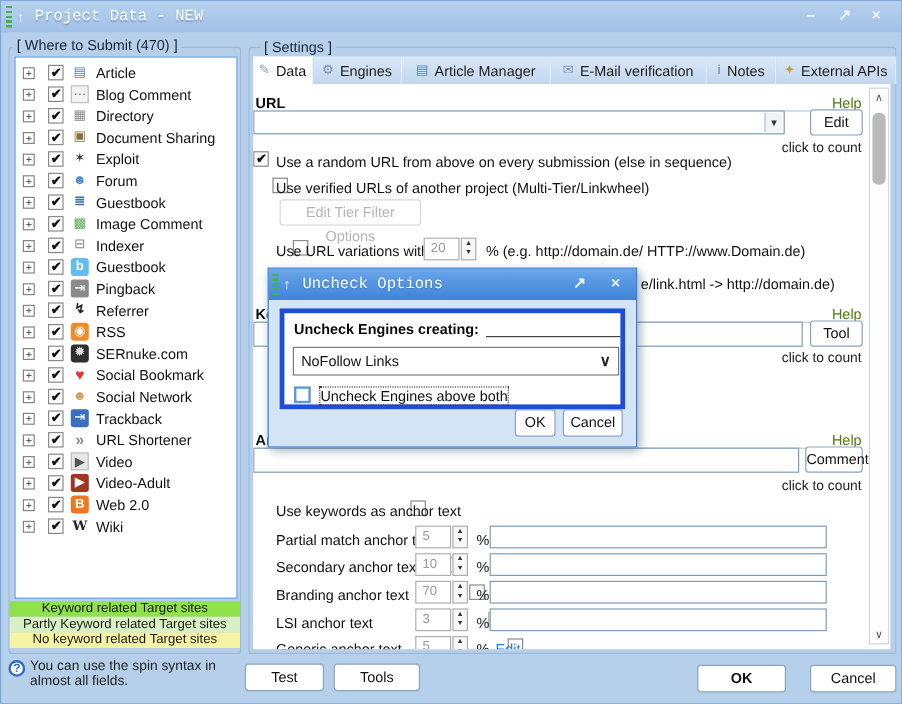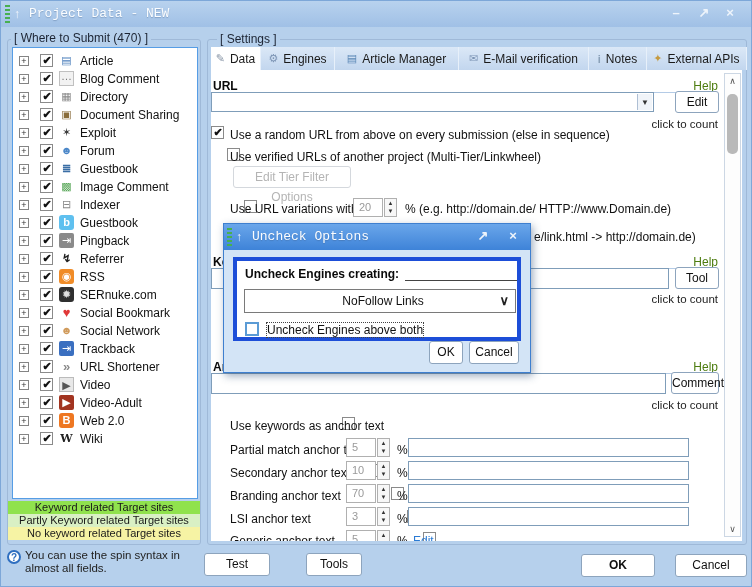--- a/index.html
+++ b/index.html
@@ -77,21 +77,21 @@
   .sbthumb { position:absolute; left:2px; width:11px; background:#b9b9b9; border-radius:5px; }
 
   
   .modal { left:222px; top:222px; width:308px; height:150px; z-index:10;
            border:1px solid #3e7fcf; background:#d3e4f6; box-shadow:2px 3px 8px rgba(40,70,110,.45); }
   .modal-tb { position:absolute; left:0; top:0; width:100%; height:26px;
               background:linear-gradient(#6aa6ea,#3e83d8); }
   .mwhitebox { position:absolute; left:9px; top:33px; width:288px; height:84px;
                background:#fff; border:4px solid #1d4ed8; }
   .mselect { position:absolute; left:7px; top:28px; width:272px; height:24px;
-             border:1px solid #7a7a7a; background:#fff; font-size:12px; line-height:22px; padding-left:6px;text-align:center; }
+             border:1px solid #7a7a7a; background:#fff; font-size:12px; line-height:22px; padding-left:6px; }
   .mchev { position:absolute; right:6px; top:0; font-size:13px; font-weight:bold; color:#222; }
   .mcb { position:absolute; left:8px; top:61px; width:14px; height:14px; border:2px solid #5b9bd5; background:#fff; }
   .mcblabel { position:absolute; left:30px; top:62px; font-size:12px; outline:1px dotted #444; }
 
   .footbtn { position:absolute; height:23px; line-height:21px; }
 </style>
 </head>
 <body>
 
 <div id="window">
@@ -378,21 +378,21 @@
     <span class="abs bluelink" style="left:202px;top:464px;">Edit</span>
   </div>
 
   <div class="abs sb">
     <span class="sbchev" style="top:2px;">∧</span>
     <div class="sbthumb" style="top:20px;height:60px;"></div>
     <span class="sbchev" style="bottom:2px;">∨</span>
   </div>
 
   <div class="btn footbtn" style="left:203px;top:552px;width:66px;">Test</div>
-  <div class="btn footbtn" style="left:277px;top:552px;width:56px;margin-left:28px;">Tools</div>
+  <div class="btn footbtn" style="left:277px;top:552px;width:72px;">Tools</div>
   <div class="btn footbtn" style="left:580px;top:553px;width:74px;font-weight:bold;">OK</div>
   <div class="btn footbtn" style="left:674px;top:553px;width:72px;">Cancel</div>
 
   <div class="abs modal">
     <div class="modal-tb">
       <div class="abs grip" style="left:3px;top:4px;height:18px;"></div>
       <span class="abs tb-upicon" style="left:12px;top:6px;">↑</span>
       <span class="abs tb-title" style="left:28px;top:5px;">Uncheck Options</span>
       <span class="abs winctl" style="left:248px;top:4px;">↗</span>
       <span class="abs winctl" style="left:278px;top:4px;">×</span>

